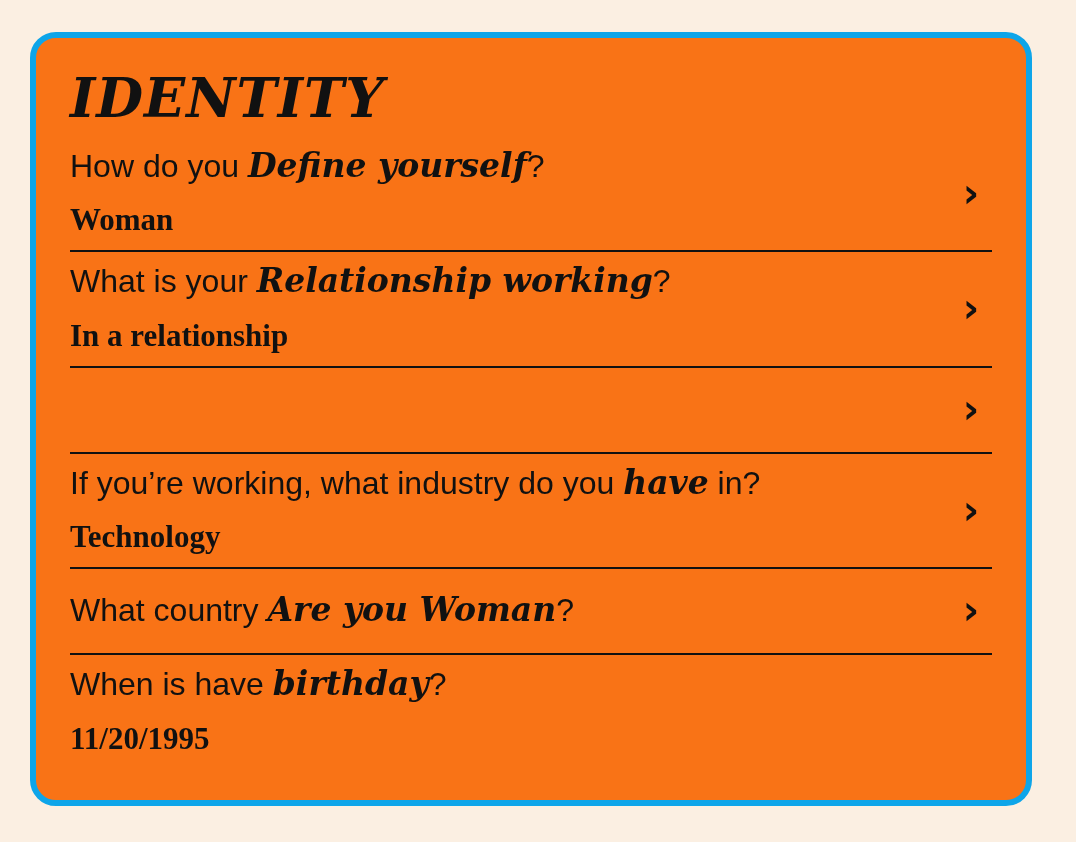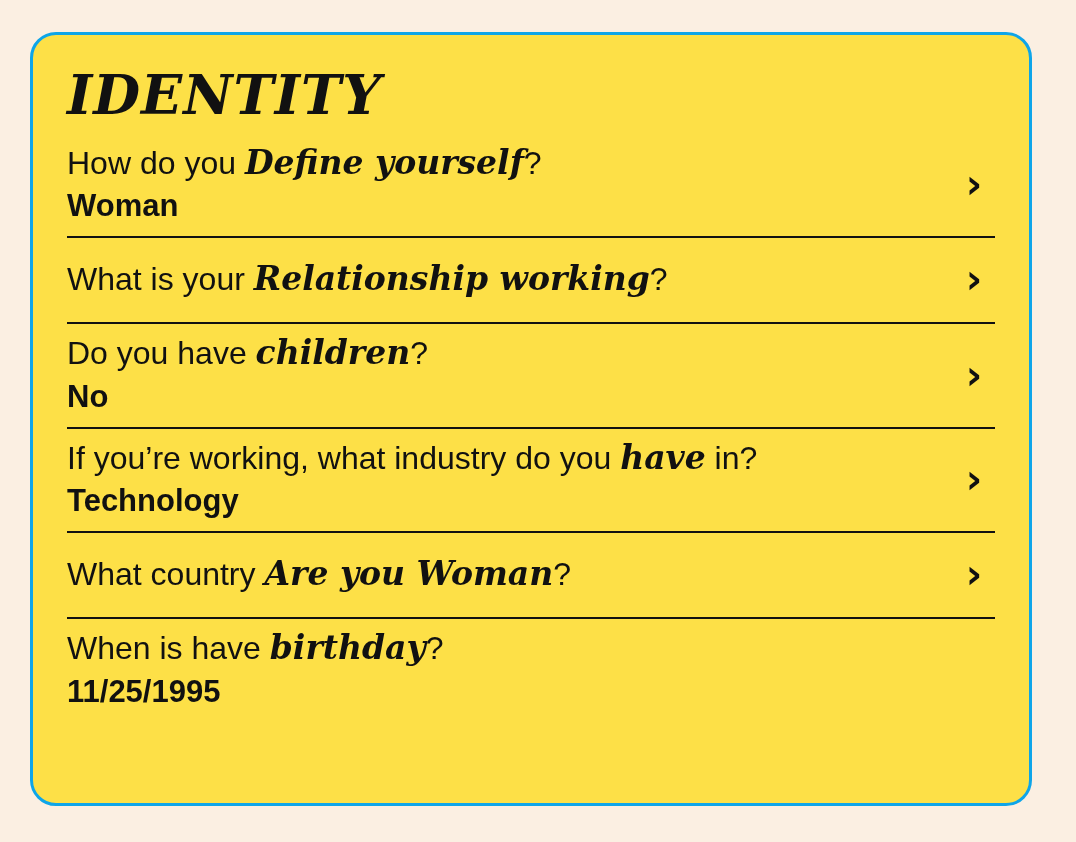--- a/index.html
+++ b/index.html
@@ -12,22 +12,22 @@
     background: #fbefe2;
     font-family: "Liberation Sans", sans-serif;
     overflow: hidden;
   }
   .card {
     position: absolute;
     left: 30px;
     top: 32px;
     width: 1002px;
     height: 774px;
-    background: #fde047;
-    border: 3px solid #0ea5e9;
+    background: #f97316;
+    border: 6px solid #0ea5e9;
     border-radius: 26px;
     box-sizing: border-box;
     padding: 0 34px;
     overflow: hidden;
   }
   .card-title {
     font-family: "DejaVu Serif", "Liberation Serif", serif;
     font-style: italic;
     font-weight: 700;
     font-size: 54px;
@@ -59,26 +59,26 @@
     line-height: 1.28;
     white-space: nowrap;
   }
   .question em {
     font-family: "DejaVu Serif", "Liberation Serif", serif;
     font-style: italic;
     font-weight: 700;
     font-size: 33px;
   }
   .answer {
-    font-family: Liberation Sans, sans-serif;
+    font-family: Liberation Serif, serif;
     font-weight: 700;
     font-size: 31px;
     color: #111111;
     line-height: 1.3;
-    margin-top: 2px;
+    margin-top: 13px;
     white-space: nowrap;
   }
   .flag {
     font-size: 26px;
     margin-left: 6px;
   }
   .chevron {
     flex: 0 0 auto;
     width: 42px;
     text-align: center;
@@ -100,29 +100,26 @@
     <div class="row-text">
       <div class="question"><span>How do you </span><em>Define yourself</em><span>?</span></div>
       <div class="answer"><span>Woman</span></div>
     </div>
     <div class="chevron">›</div>
   </div>
 
   <div class="row">
     <div class="row-text">
       <div class="question"><span>What is your </span><em>Relationship working</em><span>?</span></div>
+      <div class="answer"><span>In a relationship</span></div>
     </div>
     <div class="chevron">›</div>
   </div>
 
   <div class="row">
-    <div class="row-text">
-      <div class="question"><span>Do you have </span><em>children</em><span>?</span></div>
-      <div class="answer"><span>No</span></div>
-    </div>
     <div class="chevron">›</div>
   </div>
 
   <div class="row">
     <div class="row-text">
       <div class="question"><span>If you’re working, what industry do you </span><em>have</em><span> in?</span></div>
       <div class="answer"><span>Technology</span></div>
     </div>
     <div class="chevron">›</div>
   </div>
@@ -130,17 +127,17 @@
   <div class="row">
     <div class="row-text">
       <div class="question"><span>What country </span><em>Are you Woman</em><span>?</span></div>
     </div>
     <div class="chevron">›</div>
   </div>
 
   <div class="row">
     <div class="row-text">
       <div class="question"><span>When is have </span><em>birthday</em><span>?</span></div>
-      <div class="answer"><span>11/25/1995</span></div>
+      <div class="answer"><span>11/20/1995</span></div>
     </div>
   </div>
 
 </div>
 
 </body></html>

